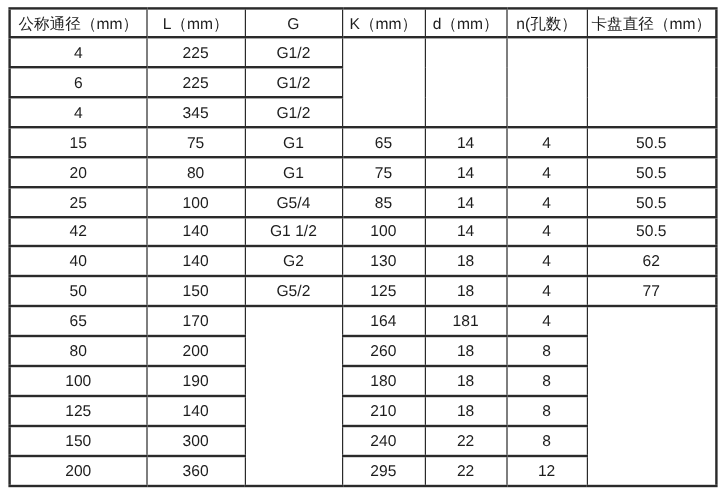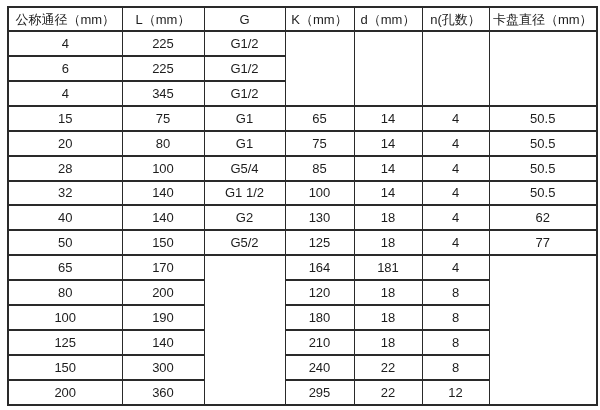--- a/index.html
+++ b/index.html
@@ -99,30 +99,30 @@
     <tr>
       <td>20</td>
       <td>80</td>
       <td>G1</td>
       <td>75</td>
       <td>14</td>
       <td>4</td>
       <td>50.5</td>
     </tr>
     <tr>
-      <td>28</td>
+      <td>25</td>
       <td>100</td>
       <td>G5/4</td>
       <td>85</td>
       <td>14</td>
       <td>4</td>
       <td>50.5</td>
     </tr>
     <tr>
-      <td>32</td>
+      <td>42</td>
       <td>140</td>
       <td>G1 1/2</td>
       <td>100</td>
       <td>14</td>
       <td>4</td>
       <td>50.5</td>
     </tr>
     <tr>
       <td>40</td>
       <td>140</td>
@@ -146,21 +146,21 @@
       <td>170</td>
       <td rowspan="6"></td>
       <td>164</td>
       <td>181</td>
       <td>4</td>
       <td rowspan="6"></td>
     </tr>
     <tr>
       <td>80</td>
       <td>200</td>
-      <td>120</td>
+      <td>260</td>
       <td>18</td>
       <td>8</td>
     </tr>
     <tr>
       <td>100</td>
       <td>190</td>
       <td>180</td>
       <td>18</td>
       <td>8</td>
     </tr>

